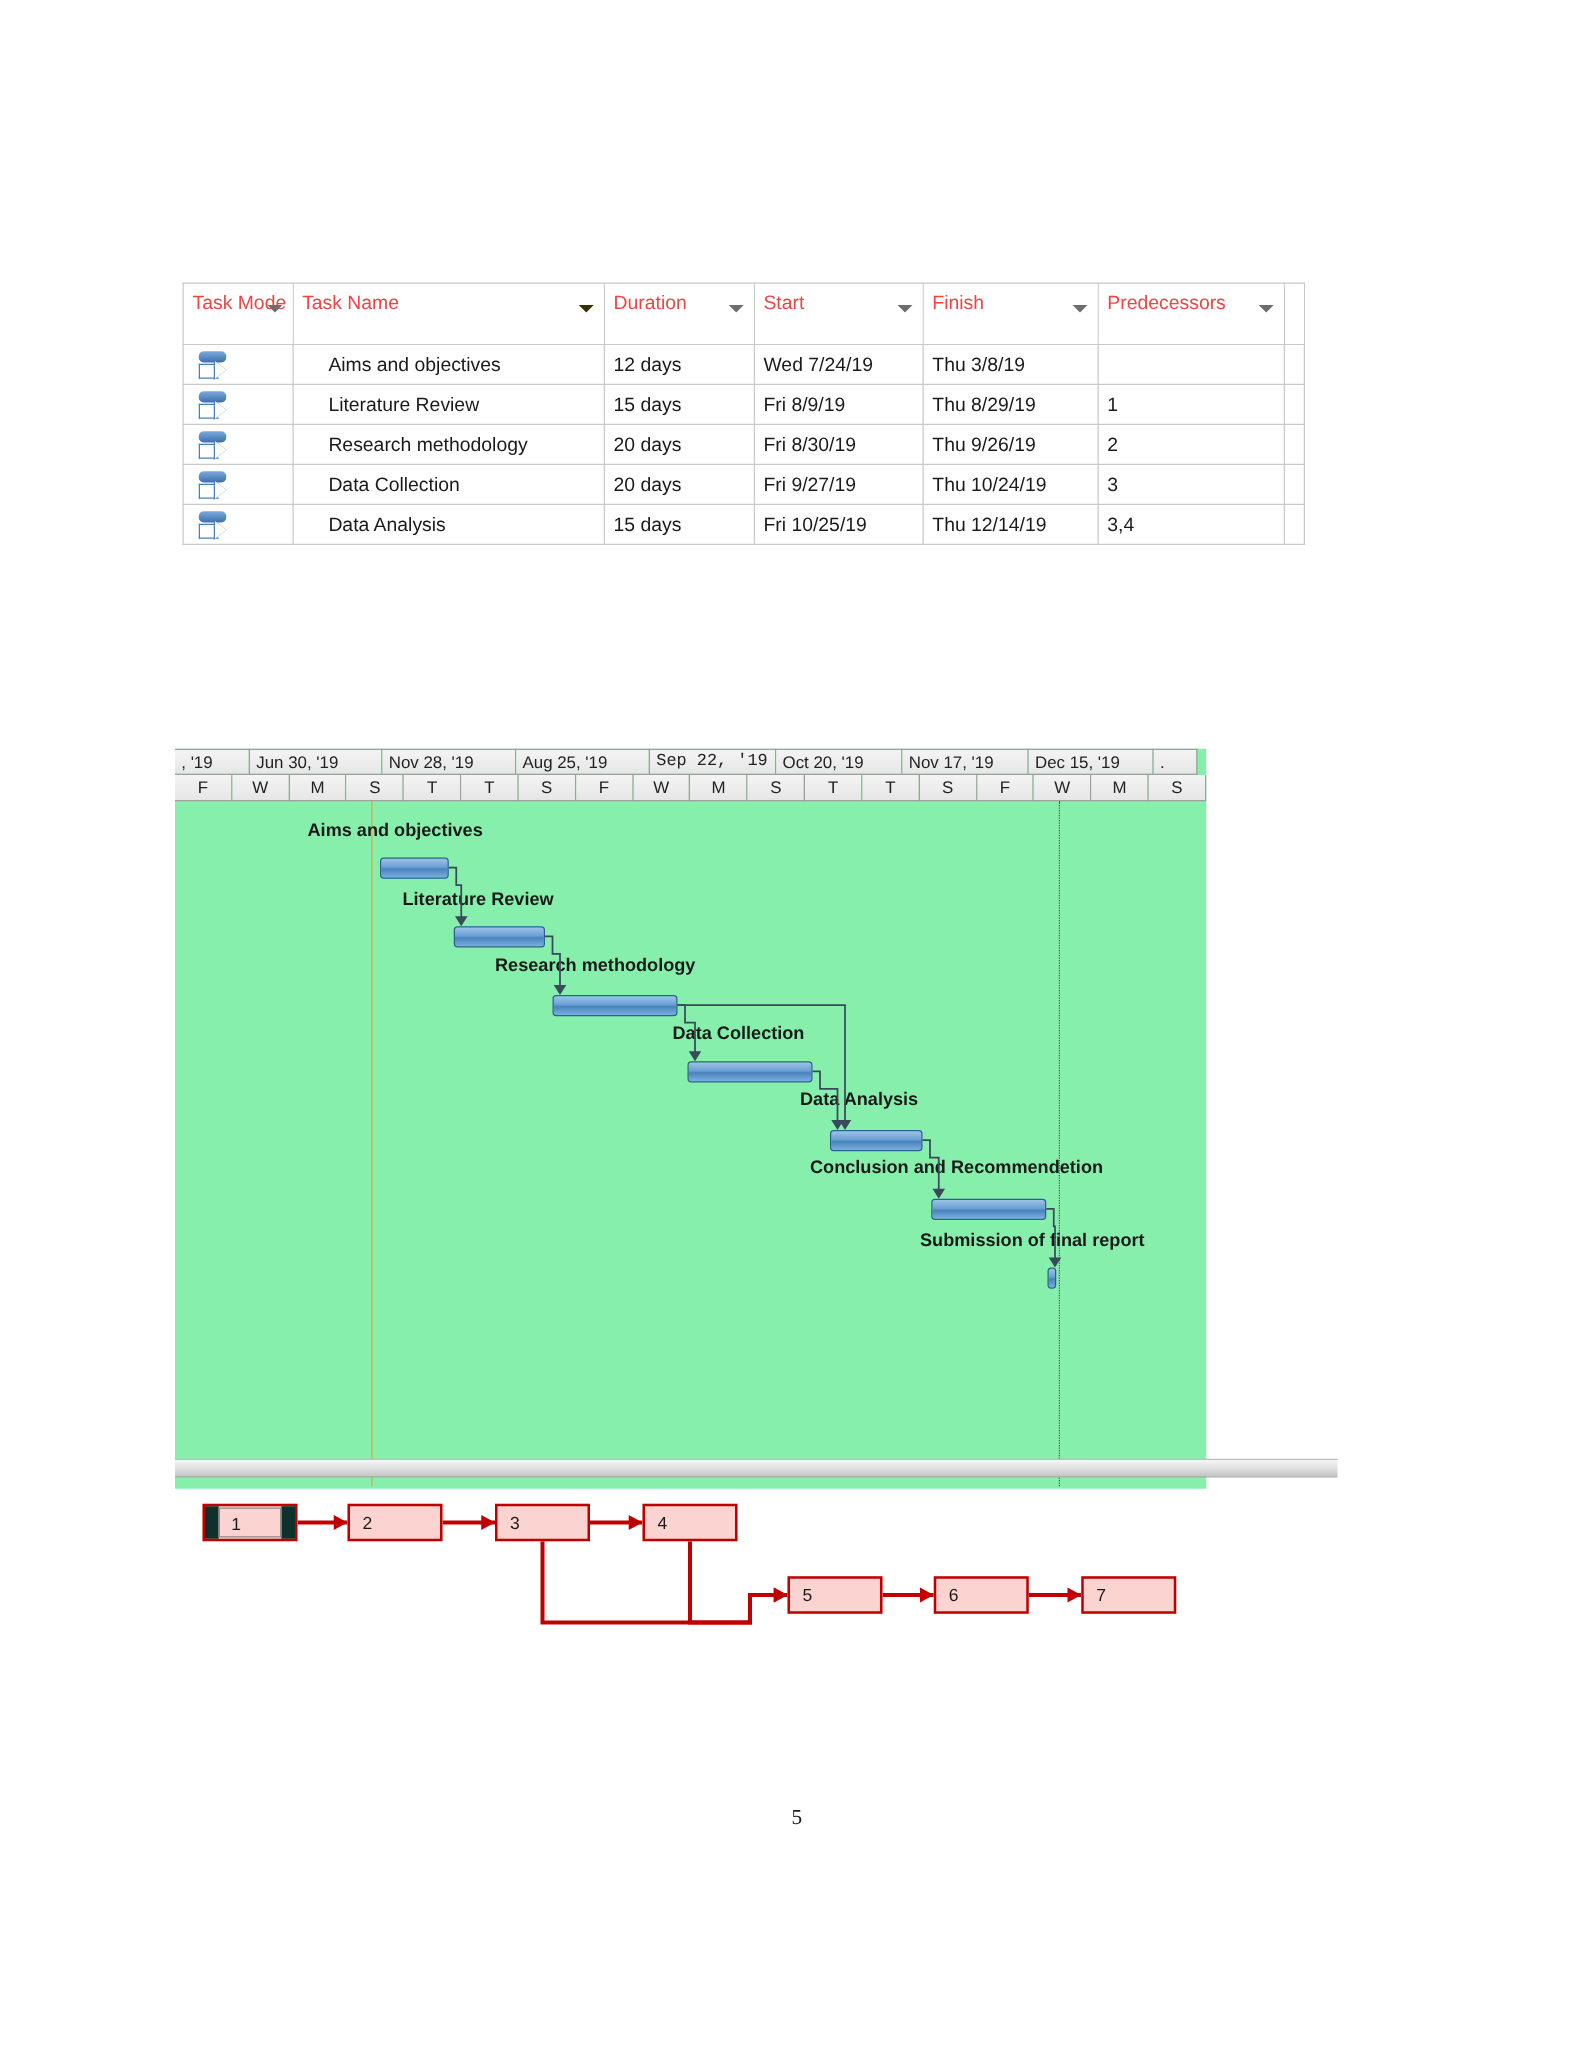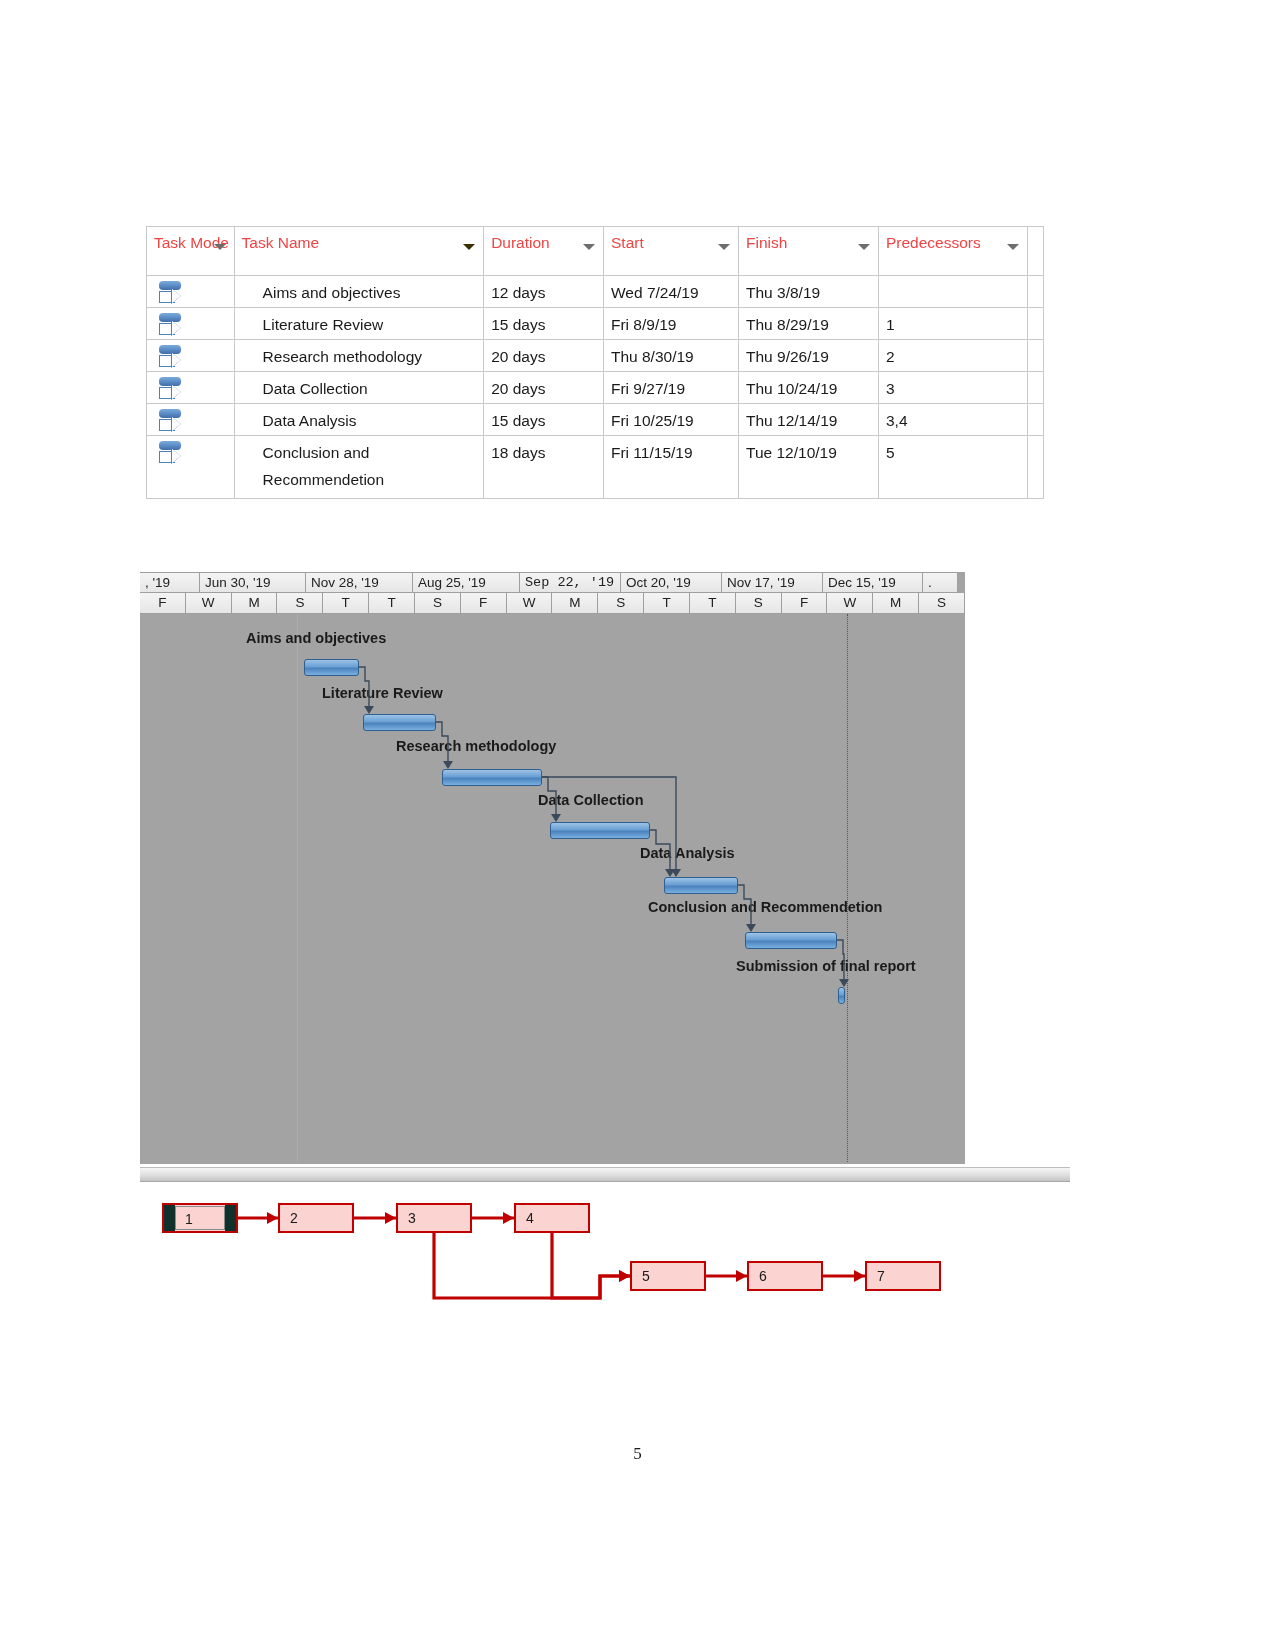--- a/index.html
+++ b/index.html
@@ -75,22 +75,22 @@
     border-left:9px solid #fff;
   }
   .mode-ic .arrh:before{
     content:"";position:absolute;left:-10px;top:-8px;width:0;height:0;
     border-top:8px solid transparent;border-bottom:8px solid transparent;
     border-left:10px solid #4a7fbe;
   }
 
   
   #gantt{
-    position:absolute;left:140px;top:572px;width:825px;height:592px;
-    background:#a3a3a3;
+    position:absolute;left:140px;top:599px;width:825px;height:592px;
+    background:#86efac;
   }
   #gantt-hdr{position:absolute;left:0;top:0;width:825px;height:42px;}
   .tl-months{display:flex;height:21px;}
   .tl-months .m{
     background:linear-gradient(to bottom,#f4f4f4,#e6e6e6);
     border-right:1px solid #9f9f9f;border-bottom:1px solid #9f9f9f;
     border-top:1px solid #9f9f9f;
     font-size:13.5px;color:#222;padding-left:5px;line-height:20px;
     box-sizing:border-box;overflow:hidden;white-space:nowrap;
   }
@@ -249,21 +249,21 @@
             <div class="arrh"></div>
           </div>
         </td>
         <td>
           <div class="cell name">Research methodology</div>
         </td>
         <td>
           <div class="cell">20 days</div>
         </td>
         <td>
-          <div class="cell">Thu 8/30/19</div>
+          <div class="cell">Fri 8/30/19</div>
         </td>
         <td>
           <div class="cell">Thu 9/26/19</div>
         </td>
         <td>
           <div class="cell">2</div>
         </td>
         <td></td>
       </tr>
       <tr class="row">
@@ -306,46 +306,20 @@
           <div class="cell">15 days</div>
         </td>
         <td>
           <div class="cell">Fri 10/25/19</div>
         </td>
         <td>
           <div class="cell">Thu 12/14/19</div>
         </td>
         <td>
           <div class="cell">3,4</div>
-        </td>
-        <td></td>
-      </tr>
-      <tr class="row tall">
-        <td>
-          <div class="mode-ic">
-            <div class="bar1"></div>
-            <div class="arr"></div>
-            <div class="arrh"></div>
-          </div>
-        </td>
-        <td>
-          <div class="cell name">Conclusion and
-Recommendetion</div>
-        </td>
-        <td>
-          <div class="cell">18 days</div>
-        </td>
-        <td>
-          <div class="cell">Fri 11/15/19</div>
-        </td>
-        <td>
-          <div class="cell">Tue 12/10/19</div>
-        </td>
-        <td>
-          <div class="cell">5</div>
         </td>
         <td></td>
       </tr>
     </tbody>
 </table>
 
 <div id="gantt">
   <div id="gantt-hdr">
     <div class="tl-months" id="tl-months">
         <div class="m" style="width: 60px;">, '19</div>

